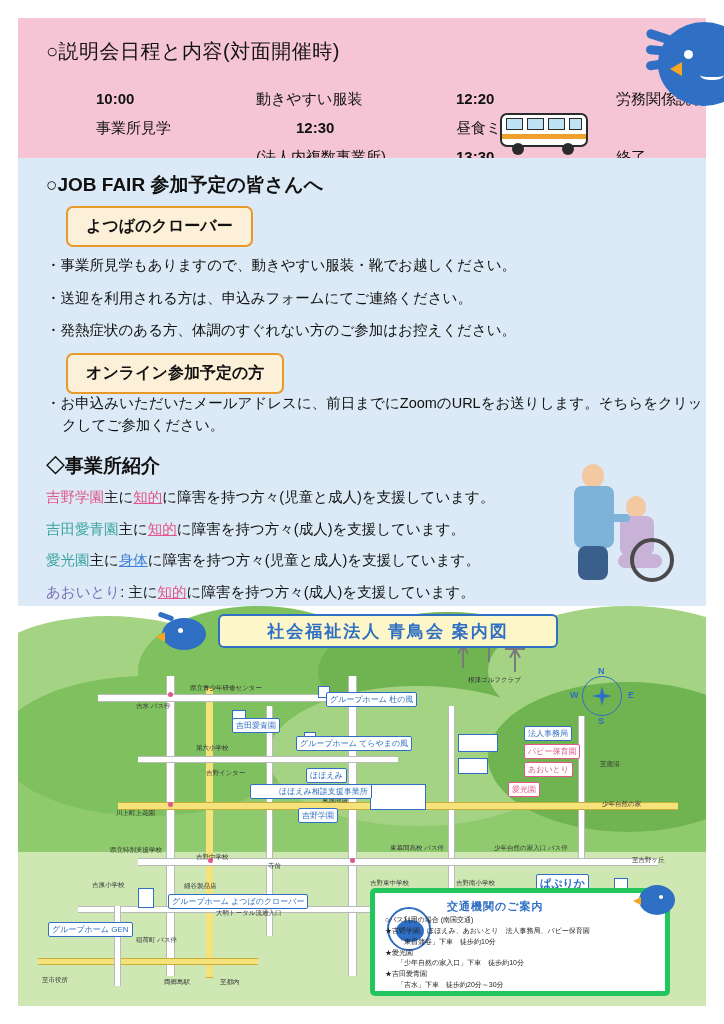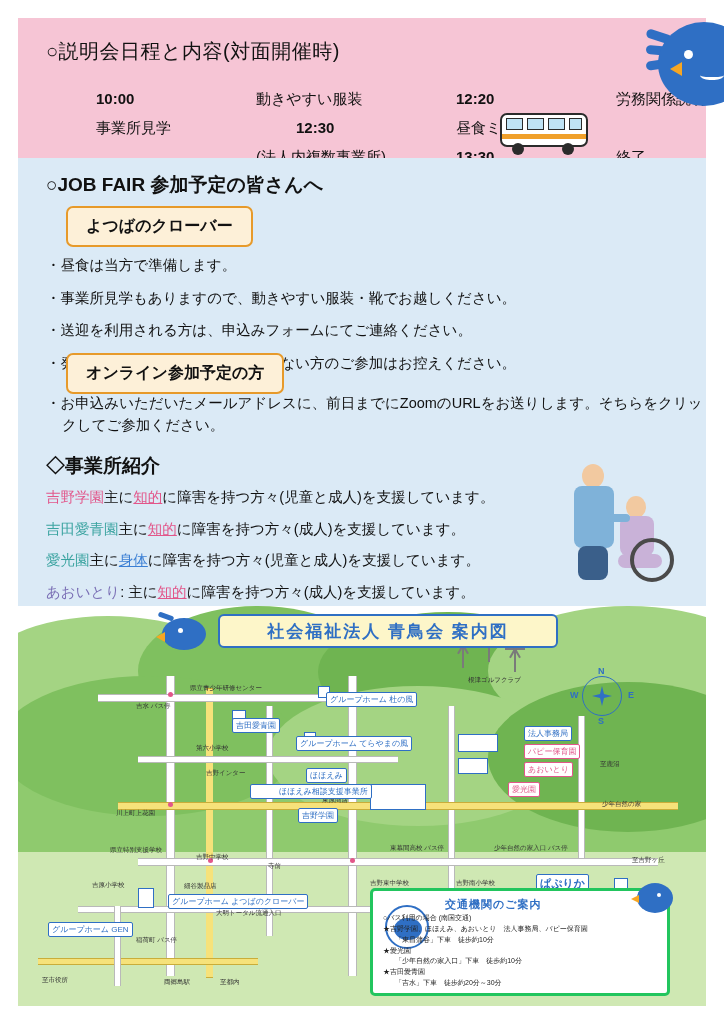--- a/index.html
+++ b/index.html
@@ -176,21 +176,21 @@
   .compass .s{ position:absolute; left:24px; bottom:-2px; font-size:9px; color:#2f6fc4; font-weight:bold; }
   .compass .w{ position:absolute; left:-4px; top:22px; font-size:9px; color:#2f6fc4; font-weight:bold; }
   .compass .e{ position:absolute; right:-4px; top:22px; font-size:9px; color:#2f6fc4; font-weight:bold; }
   .compass .star{
     position:absolute; left:18px; top:18px; width:20px; height:20px; background:#2f6fc4;
     clip-path:polygon(50% 0%, 60% 40%, 100% 50%, 60% 60%, 50% 100%, 40% 60%, 0% 50%, 40% 40%);
   }
 
   .legend{
     position:absolute; left:352px; top:282px; width:300px; height:108px;
-    background:#ffffff; border:3px solid #22c55e; border-radius:5px;
+    background:#ffffff; border:5px solid #22c55e; border-radius:5px;
   }
   .legend .ltitle{
     position:absolute; left:72px; top:6px; font-size:11px; color:#2f6fc4; font-weight:bold; letter-spacing:1px;
   }
   .legend .lrow{ font-size:7px; color:#222; margin-left:10px; line-height:1.55; }
   .legend .lbody{ position:absolute; left:0; top:22px; width:100%; }
   .legend .ind{ margin-left:22px; }
   .legend-bird{
     position:absolute; left:258px; top:-16px; width:46px; height:46px;
   }
@@ -257,21 +257,20 @@
     <div class="eye"></div>
     <div class="smile"></div>
   </div>
 
   <section class="sec-info">
     <div class="h2t">○JOB FAIR 参加予定の皆さんへ</div>
 
     <div class="chip chip-1">よつばのクローバー</div>
 
     <div class="bullets1">
-      <div class="b">・昼食は当方で準備します。</div>
       <div class="b">・事業所見学もありますので、動きやすい服装・靴でお越しください。</div>
       <div class="b">・送迎を利用される方は、申込みフォームにてご連絡ください。</div>
       <div class="b">・発熱症状のある方、体調のすぐれない方のご参加はお控えください。</div>
     </div>
 
     <div class="chip chip-2">オンライン参加予定の方</div>
 
     <div class="bullets2">
       <div>・お申込みいただいたメールアドレスに、前日までにZoomのURLをお送りします。そちらをクリッ</div>
       <div class="ind">クしてご参加ください。</div>

